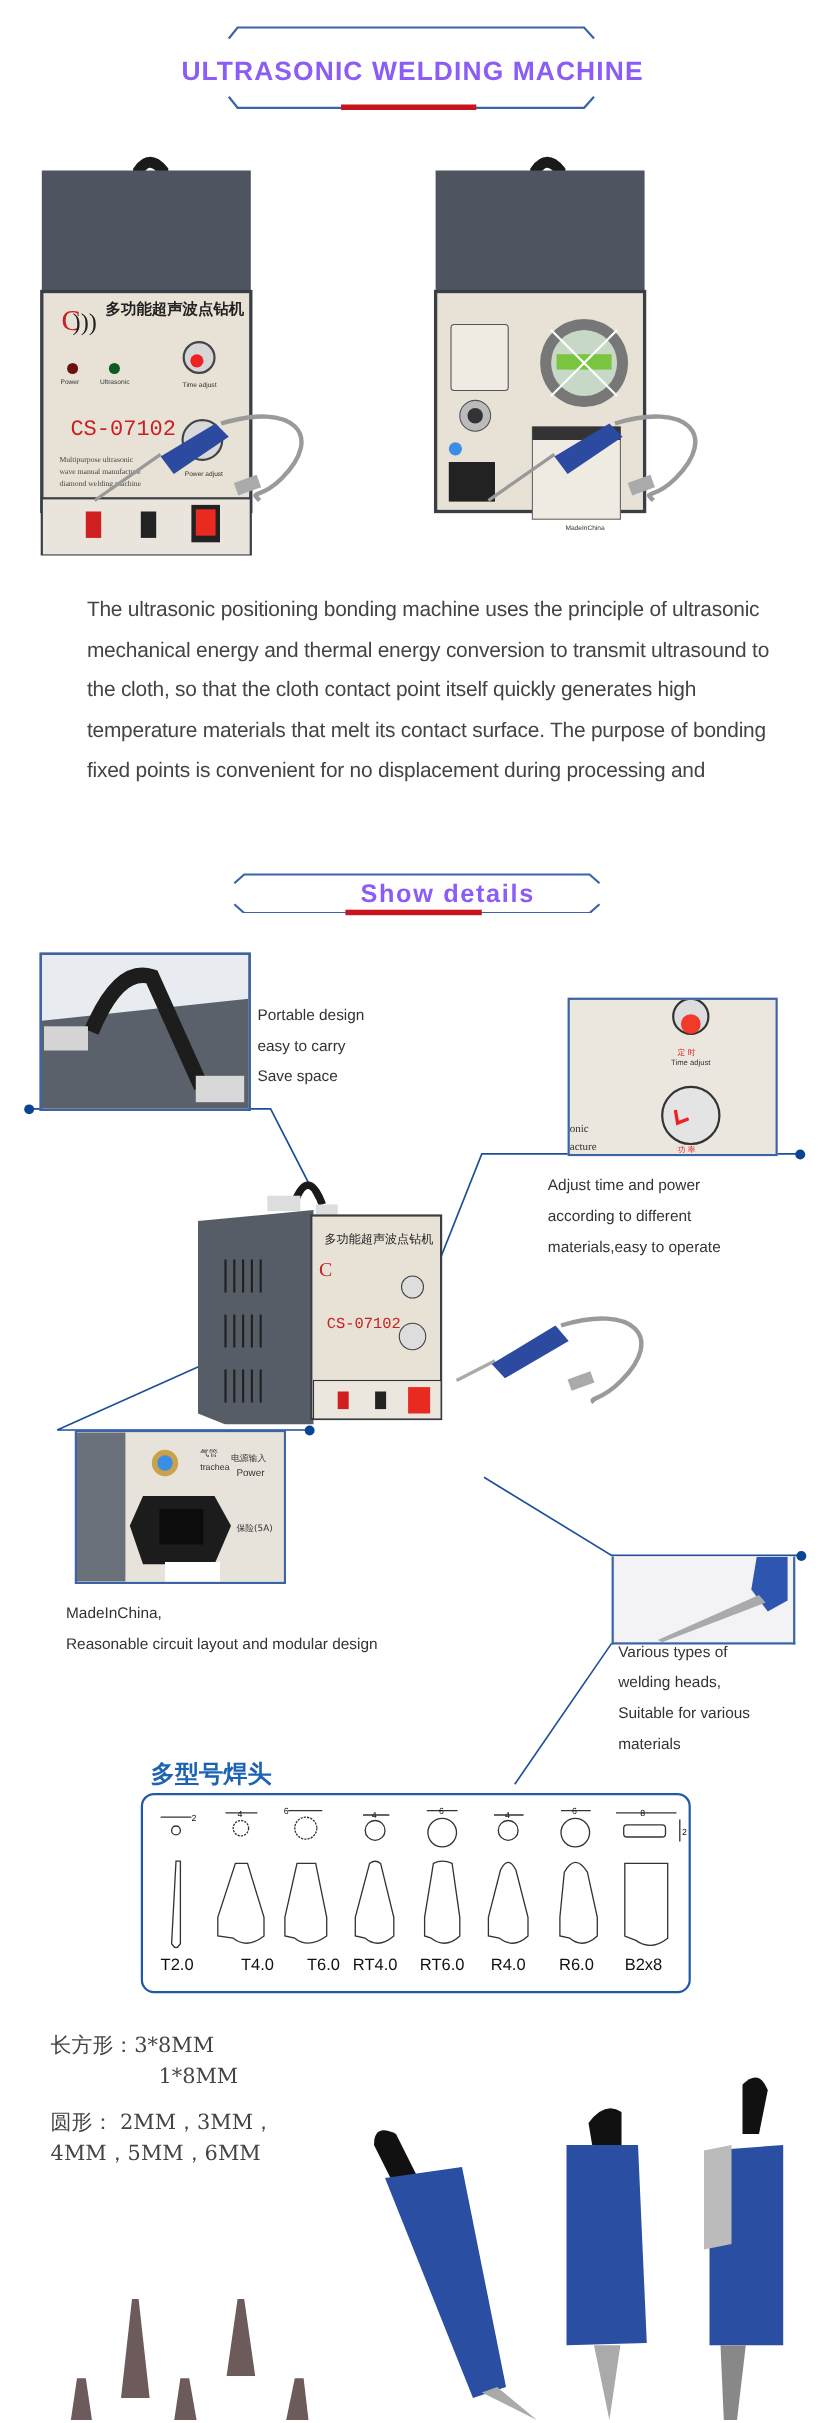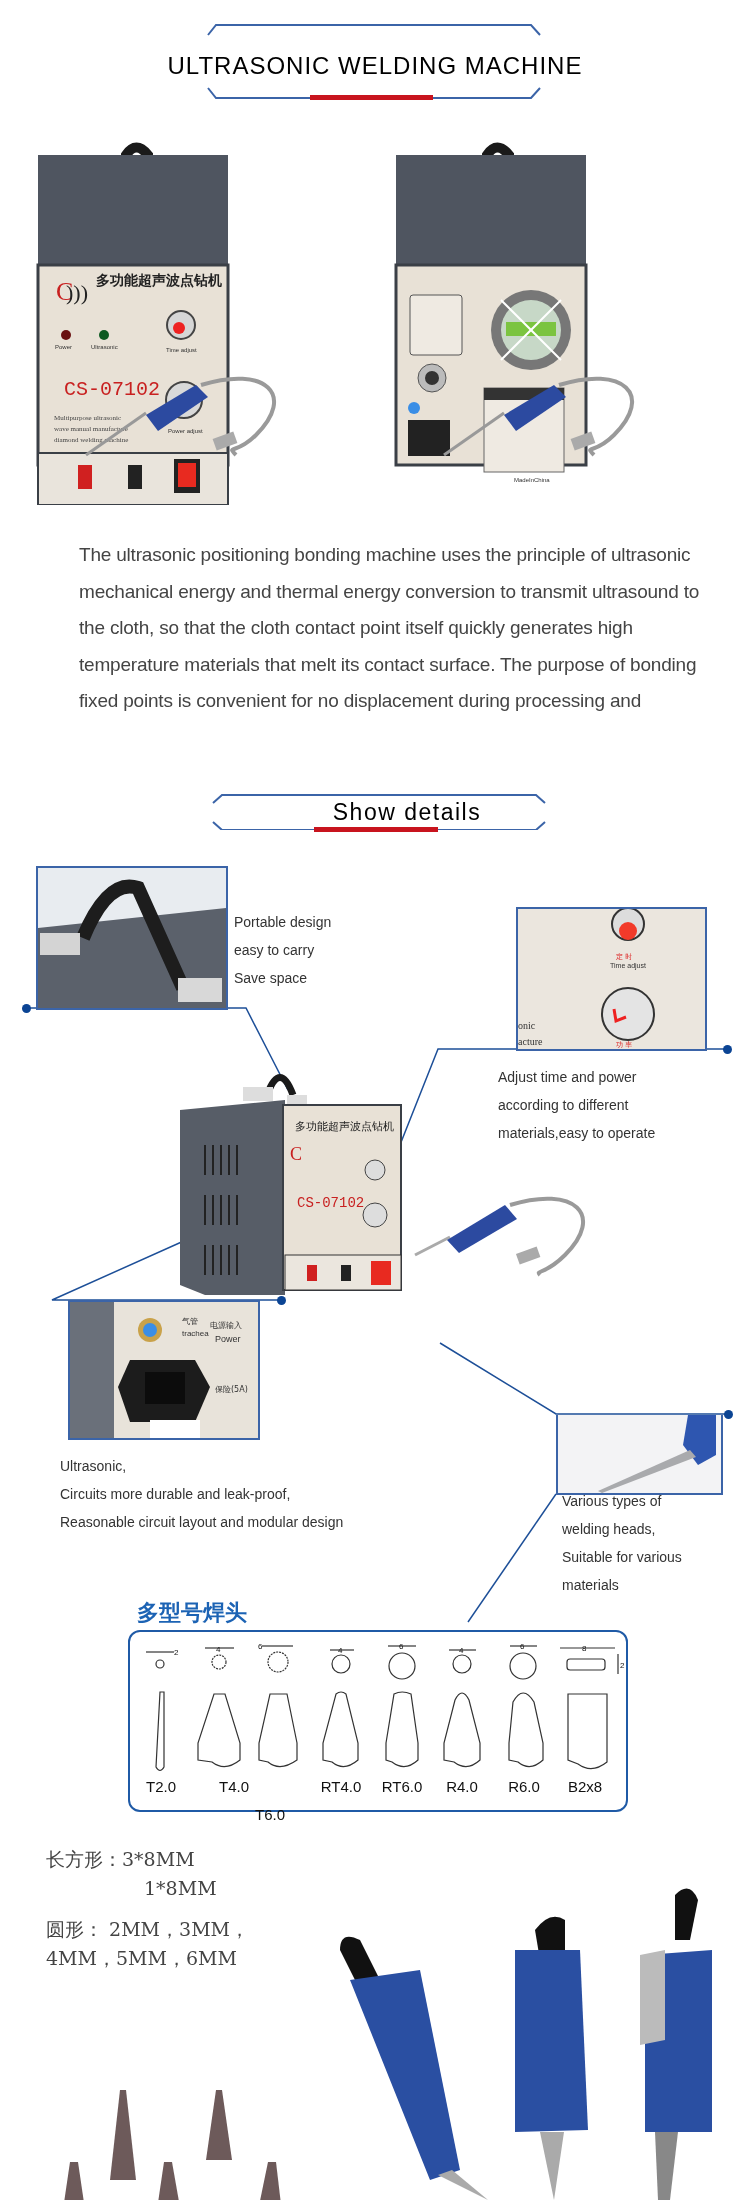--- a/index.html
+++ b/index.html
@@ -1,18 +1,18 @@
 <!DOCTYPE html>
 <html><head>
 <meta charset="utf-8">
 <style>
   html, body { margin:0; padding:0; background:#ffffff; }
   body { width:750px; height:2203px; position:relative; overflow:hidden; font-family:"Liberation Sans", sans-serif; }
   .abs { position:absolute; }
-  .banner-title { color:#000000; font-weight:normal; text-align:center; letter-spacing:1px; }
+  .banner-title { color:#8b5cf6; font-weight:bold; text-align:center; letter-spacing:1px; }
   .red-bar { position:absolute; height:5px; background:#c8141e; }
   .para { color:#444; font-size:19px; line-height:36.5px; letter-spacing:-0.2px;margin-left:48px; }
   .callout { color:#333; font-size:14px; line-height:28px; font-weight:500; }
   .frame { position:absolute; border:2px solid #3b64a8; overflow:hidden; background:#eee; }
   .dot { position:absolute; width:9px; height:9px; border-radius:50%; background:#0b4494; }
   .cn-title { color:#1c63b4; font-size:22px; font-weight:bold; }
   .tip-label { position:absolute; font-size:15px; color:#111; text-align:center; width:60px; font-weight:500; }
   .spec { color:#444; font-family:"DejaVu Serif", "Liberation Serif", serif; font-size:19px; line-height:29px; }
 </style>
 </head>
@@ -210,22 +210,21 @@
     <text x="112" y="22" font-size="8" fill="#333" font-family="DejaVu Sans, sans-serif">气管</text>
     <text x="112" y="34" font-size="8" fill="#333" font-family="Liberation Sans, sans-serif">trachea</text>
     <text x="140" y="26" font-size="8" fill="#333" font-family="DejaVu Sans, sans-serif">电源输入</text>
     <text x="145" y="40" font-size="9" fill="#333" font-family="Liberation Sans, sans-serif">Power</text>
     <text x="145" y="90" font-size="8" fill="#333" font-family="DejaVu Sans, sans-serif">保险(5A)</text>
     <rect x="80" y="118" width="50" height="18" fill="#fff"></rect>
   </svg>
 </div>
 <div class="dot" style="left:277px;top:1296px;"></div>
 <div class="abs callout" style="left:60px;top:1452px;">
-  <div>Ultrasonic,</div>
-  <div>Circuits more durable and leak-proof,</div>
+  <div>MadeInChina,</div>
   <div>Reasonable circuit layout and modular design</div>
 </div>
 
 <div class="frame" style="left:556px;top:1415px;width:163px;height:78px;background:#f4f4f6;border-top:none;">
   <svg width="163" height="78">
     <rect width="163" height="78" fill="#f3f3f5"></rect>
     <path d="M130,0 L158,0 L158,40 L140,50 L125,30 Z" fill="#2e56b0"></path>
     <path d="M132,35 L40,76 L44,78 L138,42 Z" fill="#a9aaad"></path>
   </svg>
 </div>
@@ -282,21 +281,21 @@
       <text x="208" y="21">4</text>
       <text x="269" y="17">6</text>
       <text x="329" y="21">4</text>
       <text x="390" y="17">6</text>
       <text x="452" y="19">8</text>
       <text x="490" y="36">2</text>
     </g>
   </svg>
   <div class="tip-label" style="left:1px;top:146px;">T2.0</div>
   <div class="tip-label" style="left:59px;top:146px;text-align:right;">T4.0</div>
-  <div class="tip-label" style="left:110px;top:146px;margin-top:28px;">T6.0</div>
+  <div class="tip-label" style="left:134px;top:146px;">T6.0</div>
   <div class="tip-label" style="left:181px;top:146px;">RT4.0</div>
   <div class="tip-label" style="left:242px;top:146px;">RT6.0</div>
   <div class="tip-label" style="left:302px;top:146px;">R4.0</div>
   <div class="tip-label" style="left:364px;top:146px;">R6.0</div>
   <div class="tip-label" style="left:425px;top:146px;">B2x8</div>
 </div>
 
 <div class="abs spec" style="left:46px;top:1845px;">
   <div>长方形：3*8MM</div>
   <div style="padding-left:98px;">1*8MM</div>

